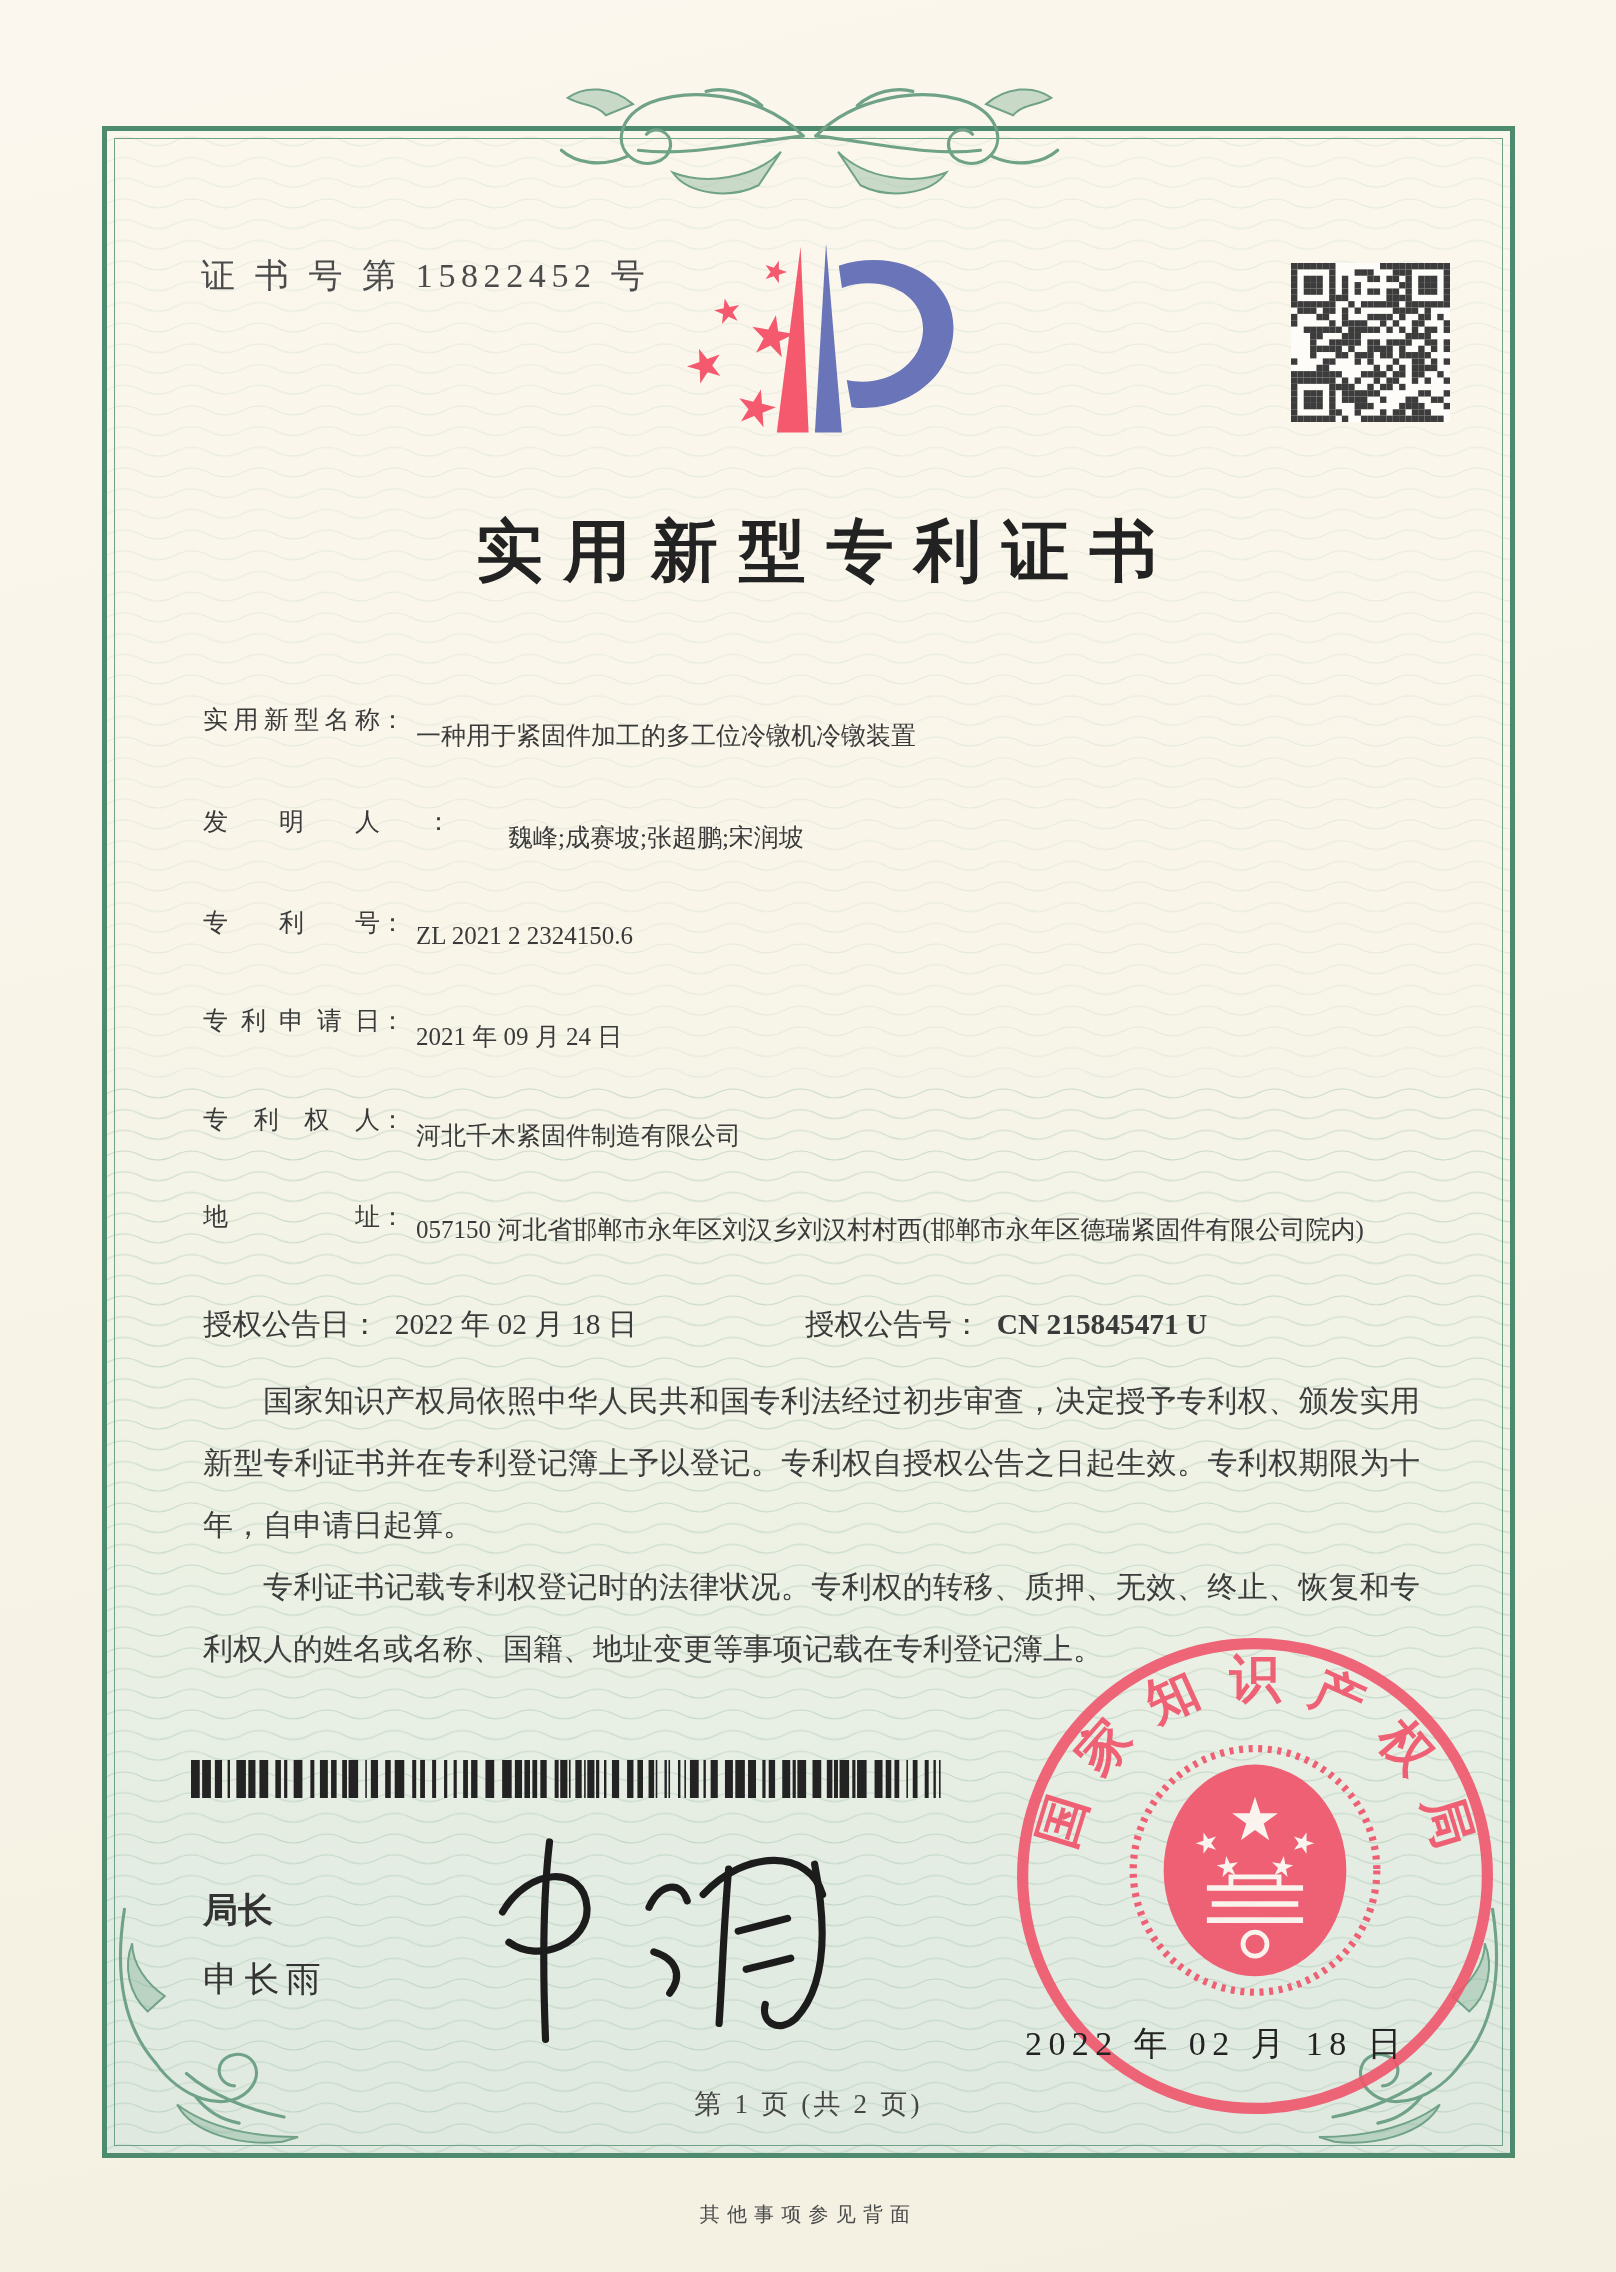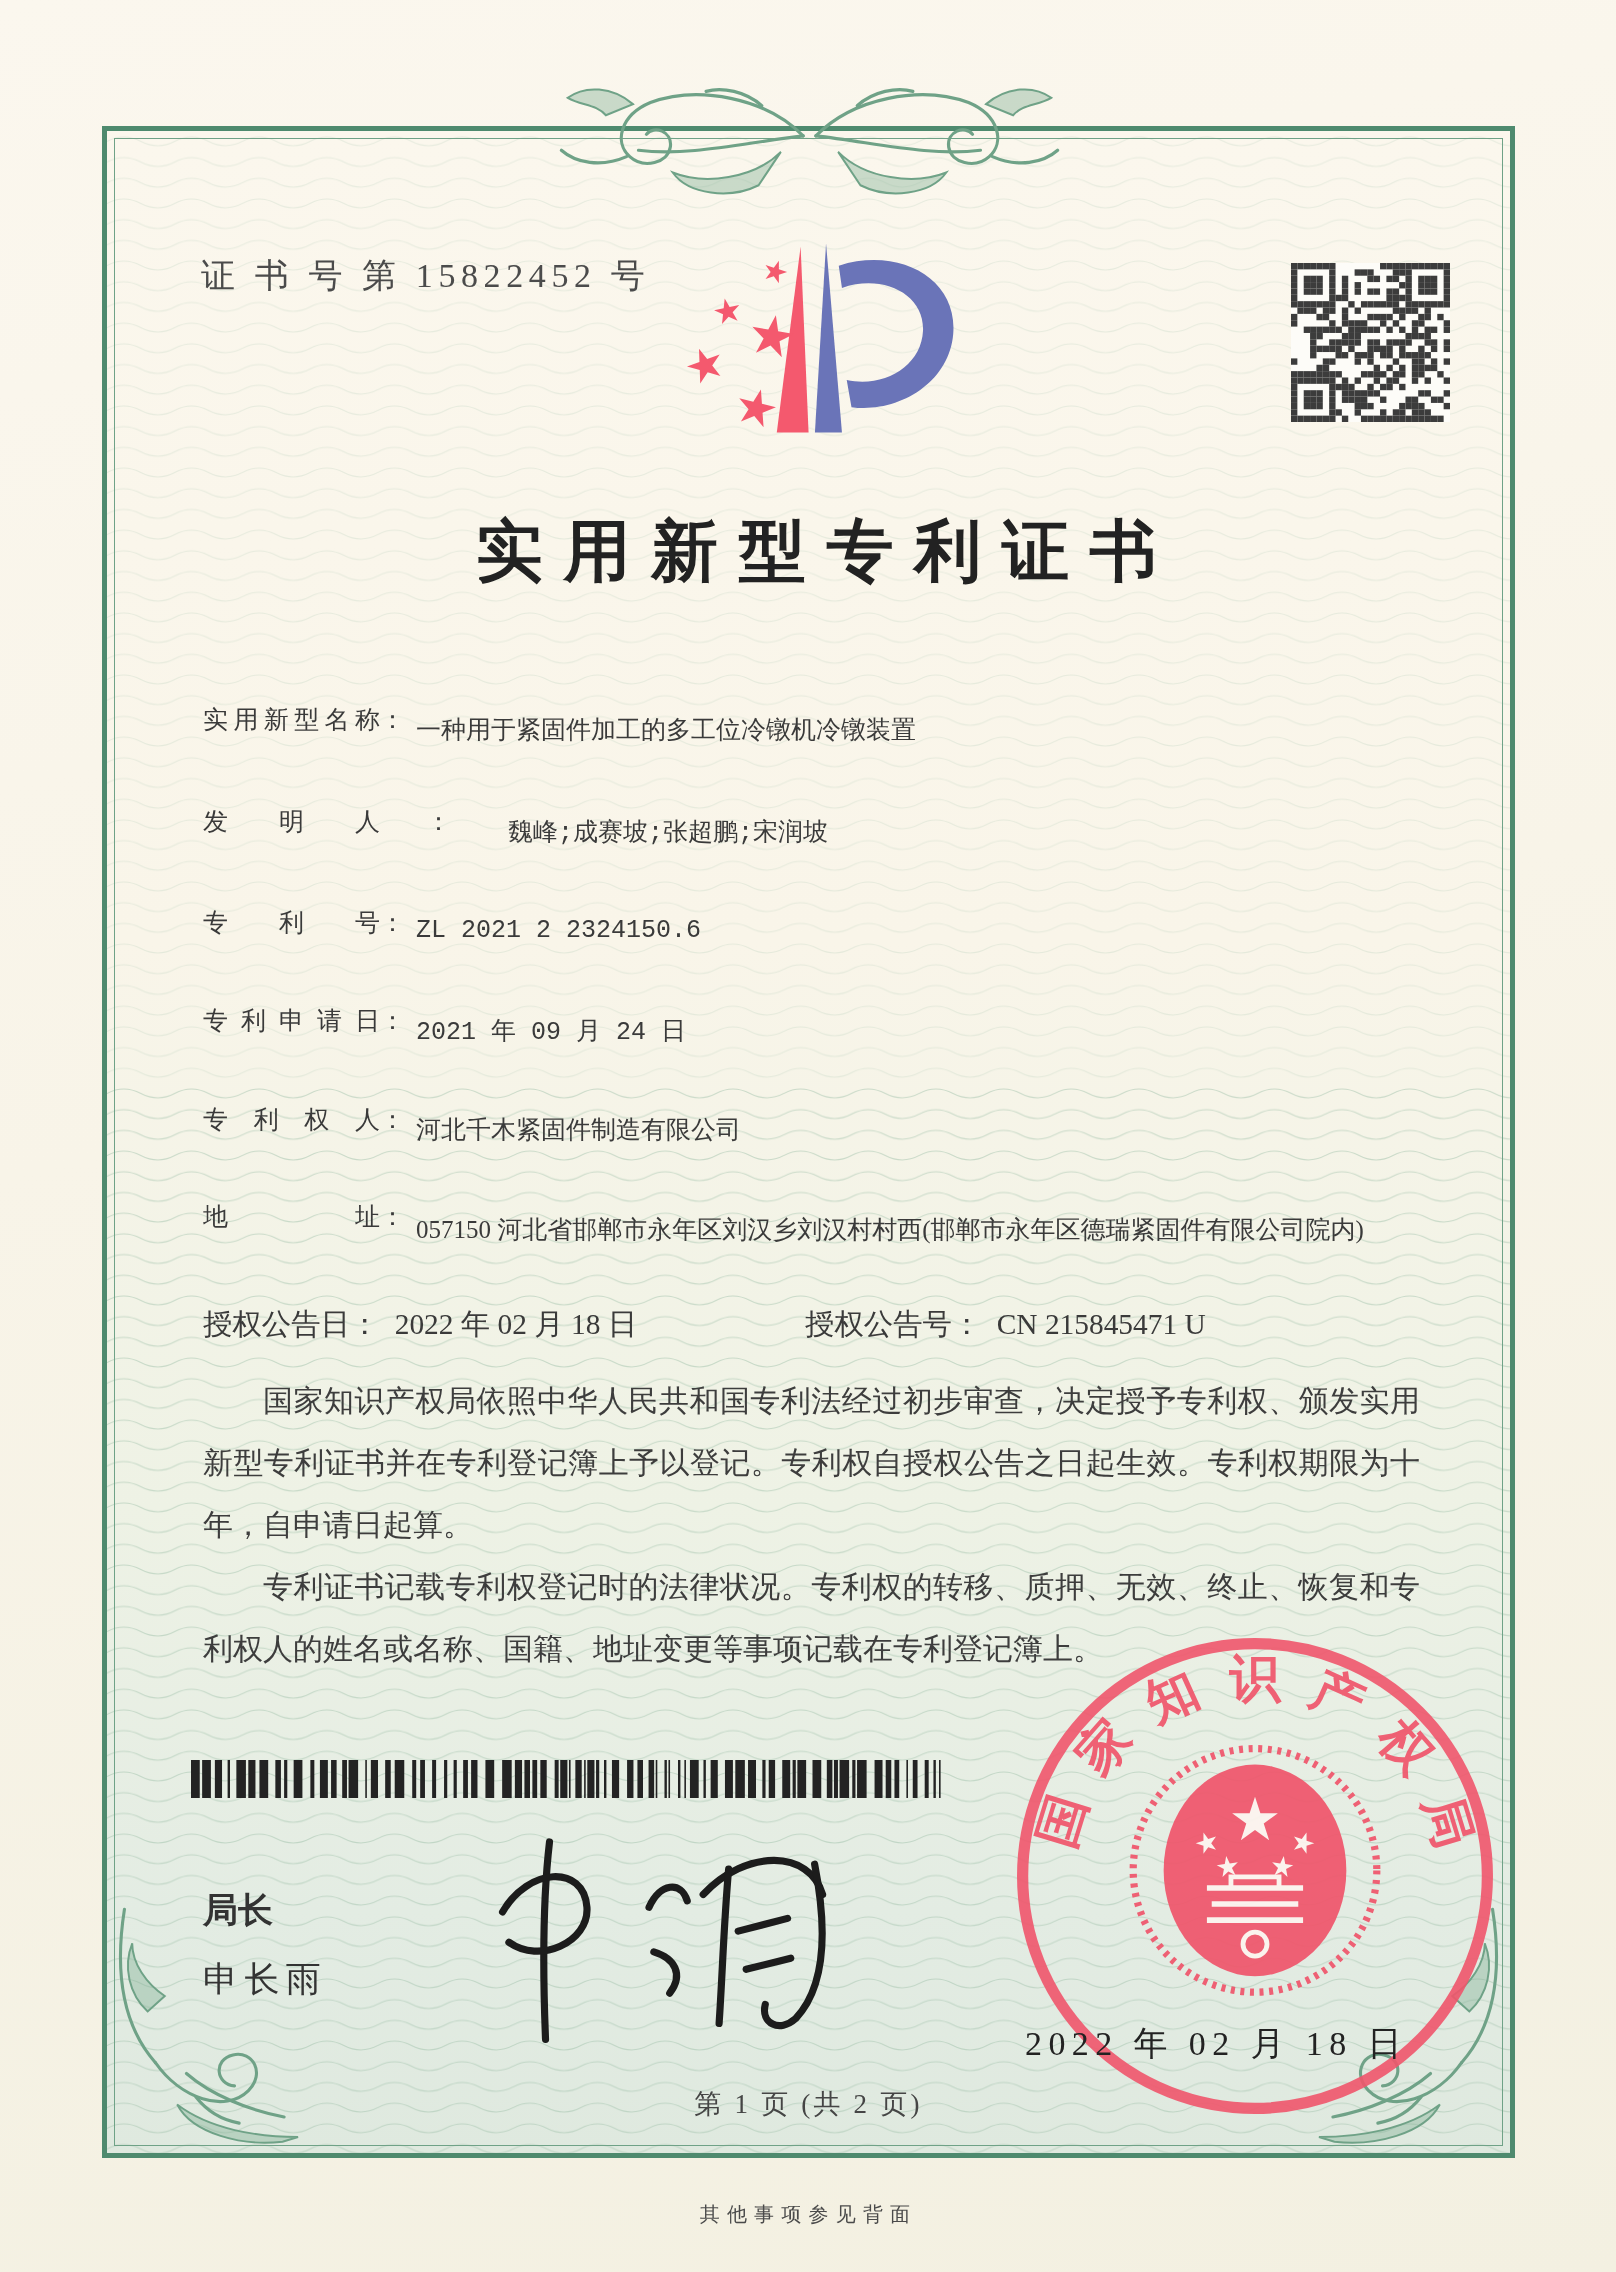--- a/index.html
+++ b/index.html
@@ -28,21 +28,21 @@
   .layer{position:absolute;inset:0;z-index:5;}
   .cert-no{position:absolute;left:201px;top:253px;font-size:34px;letter-spacing:5.6px;color:#4b4b4b;}
   .logo{position:absolute;left:683px;top:232px;}
   .qr{position:absolute;left:1291px;top:263px;}
   .title{position:absolute;left:0;right:0;top:506px;text-align:center;
          font-size:67px;font-weight:700;letter-spacing:20.7px;color:#222;padding-left:36px;}
   .row{position:absolute;left:203px;display:flex;align-items:flex-start;font-size:25px;color:#3a3a3a;}
   .row .label{display:inline-block;width:177px;text-align-last:justify;white-space:nowrap;}
   .row .colon{display:inline-block;margin-right:11px;}
   .row .value{display:inline-block;max-width:1019px;line-height:59px;margin-top:-14.3px;padding-top:14.3px;}
-  .row.single .value{line-height:normal;margin-top:10px;padding-top:0;font-family:Liberation Mono, monospace;}
+  .row.single .value{line-height:normal;margin-top:16px;padding-top:0;}
   .grant-row{position:absolute;left:203px;top:1305px;font-size:29.4px;color:#3a3a3a;width:1217px;}
   .grant-row .pair2{position:absolute;left:602px;top:0;}
   .paras{position:absolute;left:203px;width:1217px;top:1370px;
          font-size:30px;line-height:62px;text-align:justify;color:#3d3d3d;}
   .paras p{margin:0;text-indent:2em;}
   .barcode{position:absolute;left:191px;top:1760px;}
   .chief-label{position:absolute;left:203px;top:1887px;font-size:35px;color:#333;font-weight:bold;}
   .chief-name{position:absolute;left:203px;top:1956px;font-size:35px;letter-spacing:6.4px;color:#333;}
   .signature{position:absolute;left:450px;top:1818px;}
   .seal{position:absolute;left:1009px;top:1630px;}
@@ -495,21 +495,21 @@
       <span class="label">地址</span>
         <span class="colon">：</span>
       <span class="value">057150 河北省邯郸市永年区刘汉乡刘汉村村西(邯郸市永年区德瑞紧固件有限公司院内)</span>
     </div>
 
     <div class="grant-row">
       <span>授权公告日</span><span>：</span>
       <span style="margin-left:8px;">2022 年 02 月 18 日</span>
       <span class="pair2">
         <span>授权公告号</span><span>：</span>
-        <span style="margin-left:8px;">CN 215845471 U</span>
+        <span style="margin-left:8px;font-weight:bold;">CN 215845471 U</span>
       </span>
     </div>
 
     <div class="paras">
       <p>国家知识产权局依照中华人民共和国专利法经过初步审查，决定授予专利权、颁发实用新型专利证书并在专利登记簿上予以登记。专利权自授权公告之日起生效。专利权期限为十年，自申请日起算。</p>
       <p>专利证书记载专利权登记时的法律状况。专利权的转移、质押、无效、终止、恢复和专利权人的姓名或名称、国籍、地址变更等事项记载在专利登记簿上。</p>
     </div>
 
     <svg class="barcode" id="barcode-svg" width="752" height="38" viewBox="0 0 945 48" preserveAspectRatio="none">
         <rect x="0" y="0" width="11" height="48" fill="#232323"></rect>

